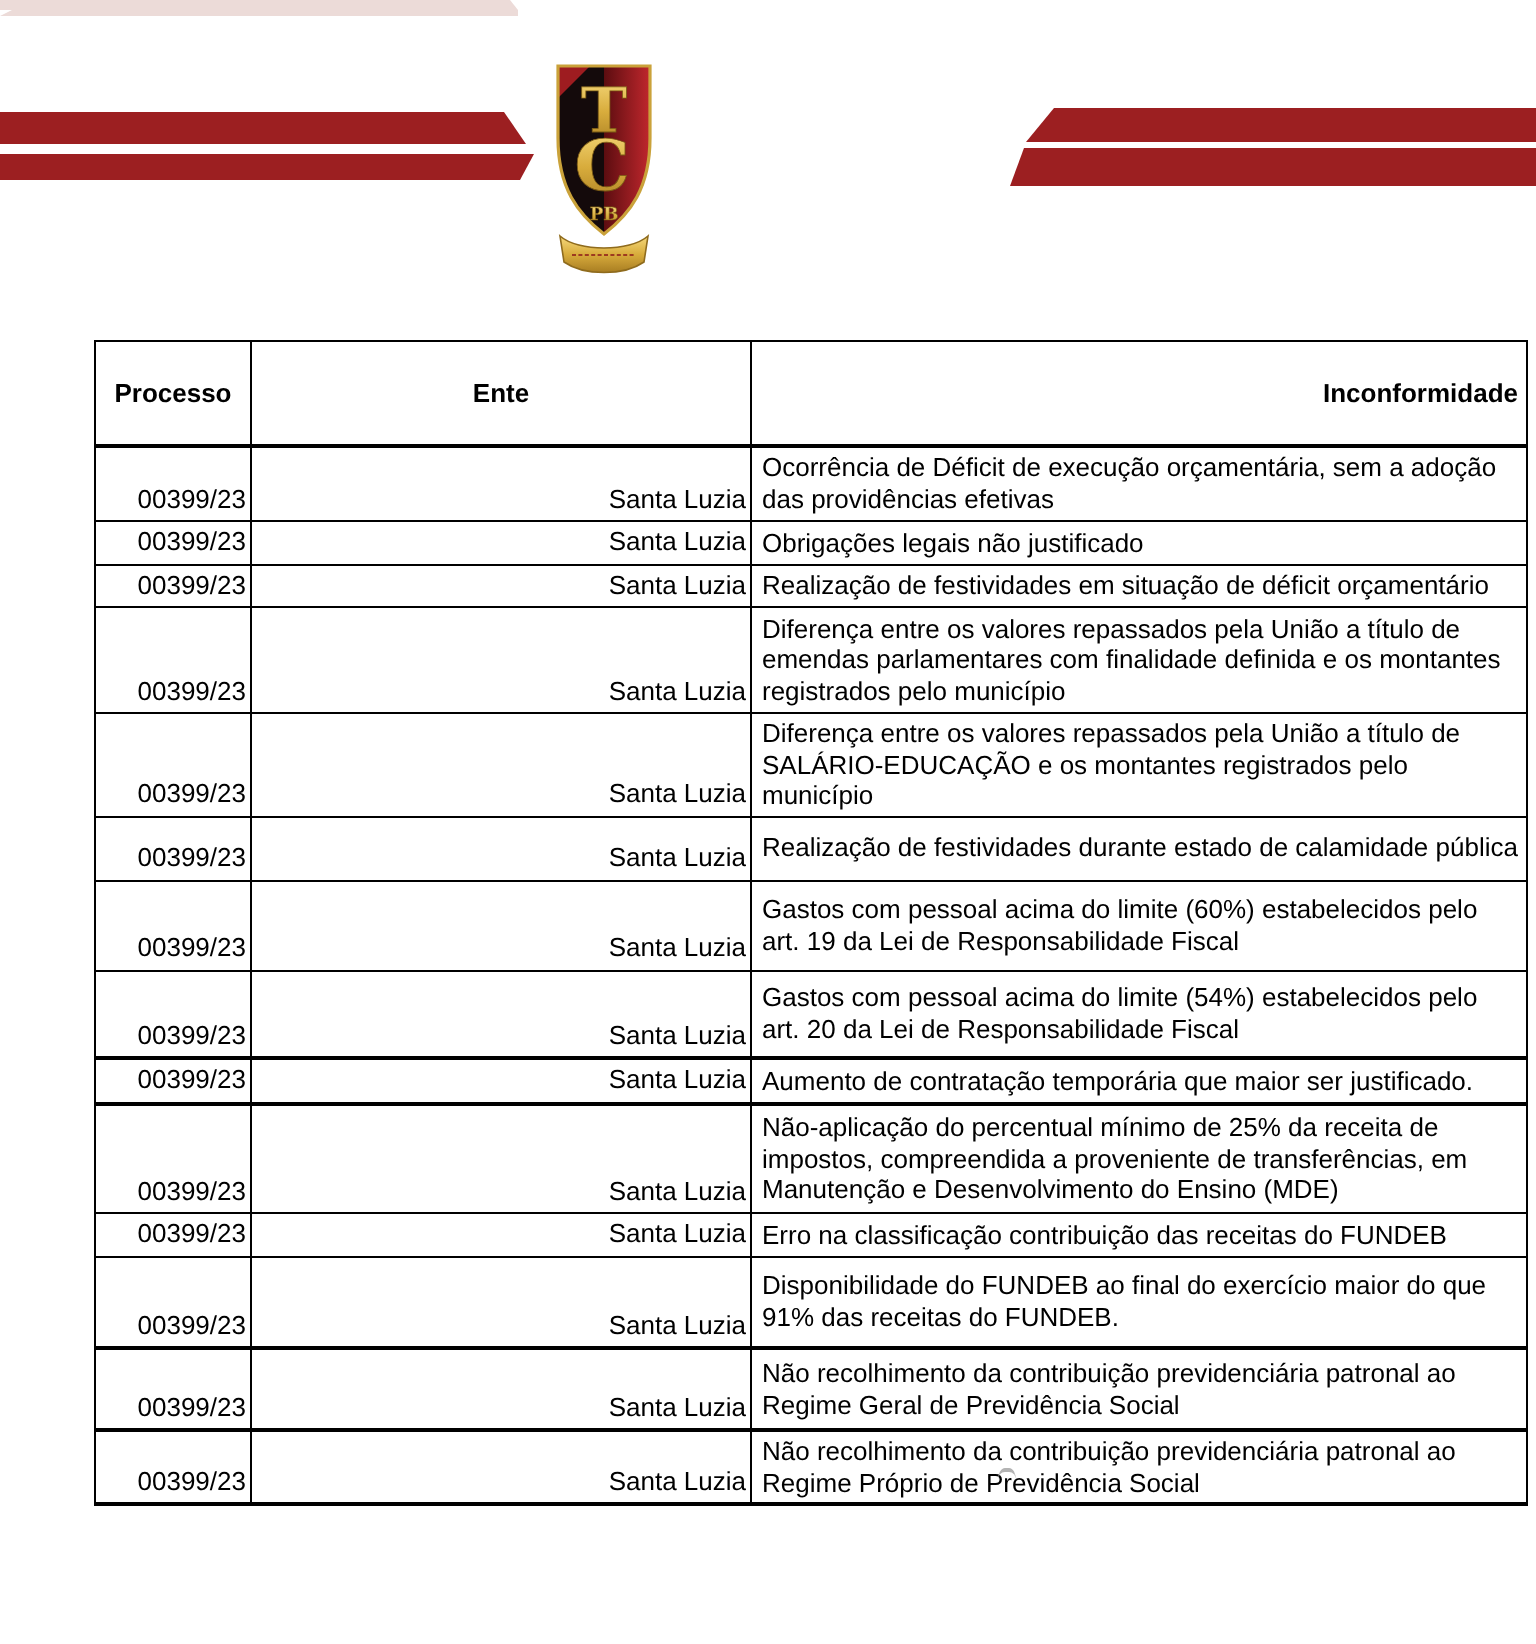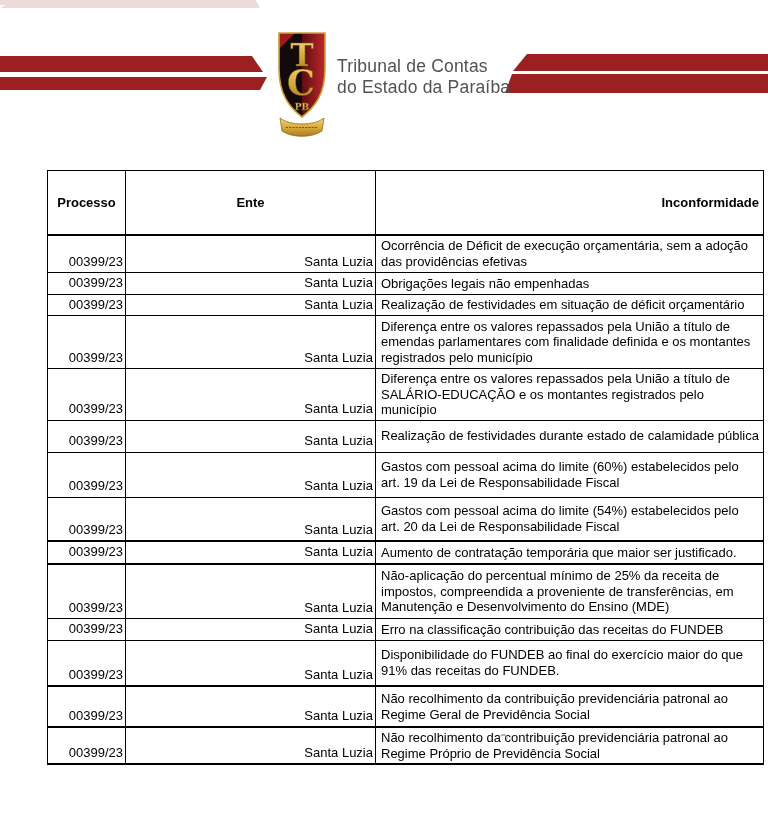--- a/index.html
+++ b/index.html
@@ -23,21 +23,21 @@
       clip-path:polygon(7px 0,100% 0,100% 100%,0 100%);}
   .org-title{position:absolute;left:337px;top:56px;
       font-size:17.5px;line-height:21px;letter-spacing:.2px;color:#515254;}
   .logo{position:absolute;left:276px;top:31px;width:52px;height:106px;}
 
   
   .doc-table{position:absolute;left:47px;top:170px;width:716px;
       border-collapse:collapse;table-layout:fixed;
       font-size:13px;line-height:15.5px;}
   .doc-table th,.doc-table td{border:1px solid #000;overflow:hidden;}
-  .doc-table thead tr{height:64px;}
+  .doc-table thead tr{height:52px;}
   .doc-table th{font-weight:bold;vertical-align:middle;padding:2px 4px;
       border-bottom-width:2px;}
   .th-processo,.th-ente{text-align:center;}
   .th-incon{text-align:right;padding-left:5px;}
   .td-processo{vertical-align:bottom;text-align:right;padding:2px 2px 3px 8px;}
   .td-ente{vertical-align:bottom;text-align:right;padding:2px 2px 3px 8px;}
   .td-incon{vertical-align:middle;text-align:left;padding:2px 4px 2px 5px;margin-top:30px;}
   tbody tr:nth-child(1){height:38px;}  tbody tr:nth-child(2){height:18px;}
   tbody tr:nth-child(3){height:19px;}  tbody tr:nth-child(4){height:53px;}
   tbody tr:nth-child(5){height:50px;}  tbody tr:nth-child(6){height:32px;}
@@ -86,24 +86,20 @@
       <rect x="3" y="2" width="23" height="84" fill="#140a0b"></rect>
       <rect x="26" y="2" width="23" height="84" fill="url(#gRed)"></rect>
       <path d="M3,2 L19,2 L3,18 Z" fill="#9e1c20"></path>
     </g>
     <path d="M3,2 H49 V38 C49,63 39,76 26,86 C13,76 3,63 3,38 Z" fill="none" stroke="#caa23a" stroke-width="1.6"></path>
     <text x="26" y="35" text-anchor="middle" font-family="DejaVu Serif, serif" font-weight="bold" font-size="31" fill="url(#gGold)" stroke="#7a5a15" stroke-width="0.4">T</text>
     <text x="25" y="64" text-anchor="middle" font-family="DejaVu Serif, serif" font-weight="bold" font-size="35" fill="url(#gGold)" stroke="#7a5a15" stroke-width="0.4">C</text>
     <text x="26" y="79" text-anchor="middle" font-family="DejaVu Serif, serif" font-weight="bold" font-size="9" fill="url(#gGold)" stroke="#7a5a15" stroke-width="0.3">PB</text>
   </svg>
 
-  <div class="org-title">
-    <div>Tribunal de Contas</div>
-    <div>do Estado da Paraíba</div>
-  </div>
 </div>
 
 <table class="doc-table">
   <colgroup>
       <col style="width:78px">
       <col style="width:250px">
       <col style="width:388px">
     </colgroup>
   <thead>
     <tr>
@@ -114,21 +110,21 @@
   </thead>
   <tbody>
     <tr>
       <td class="td-processo">00399/23</td>
       <td class="td-ente">Santa Luzia</td>
       <td class="td-incon">Ocorrência de Déficit de execução orçamentária, sem a adoção das providências efetivas</td>
     </tr>
     <tr>
       <td class="td-processo">00399/23</td>
       <td class="td-ente">Santa Luzia</td>
-      <td class="td-incon">Obrigações legais não empenhadas</td>
+      <td class="td-incon">Obrigações legais não justificado</td>
     </tr>
     <tr>
       <td class="td-processo">00399/23</td>
       <td class="td-ente">Santa Luzia</td>
       <td class="td-incon">Realização de festividades em situação de déficit orçamentário</td>
     </tr>
     <tr>
       <td class="td-processo">00399/23</td>
       <td class="td-ente">Santa Luzia</td>
       <td class="td-incon">Diferença entre os valores repassados pela União a título de emendas parlamentares com finalidade definida e os montantes registrados pelo município</td>

